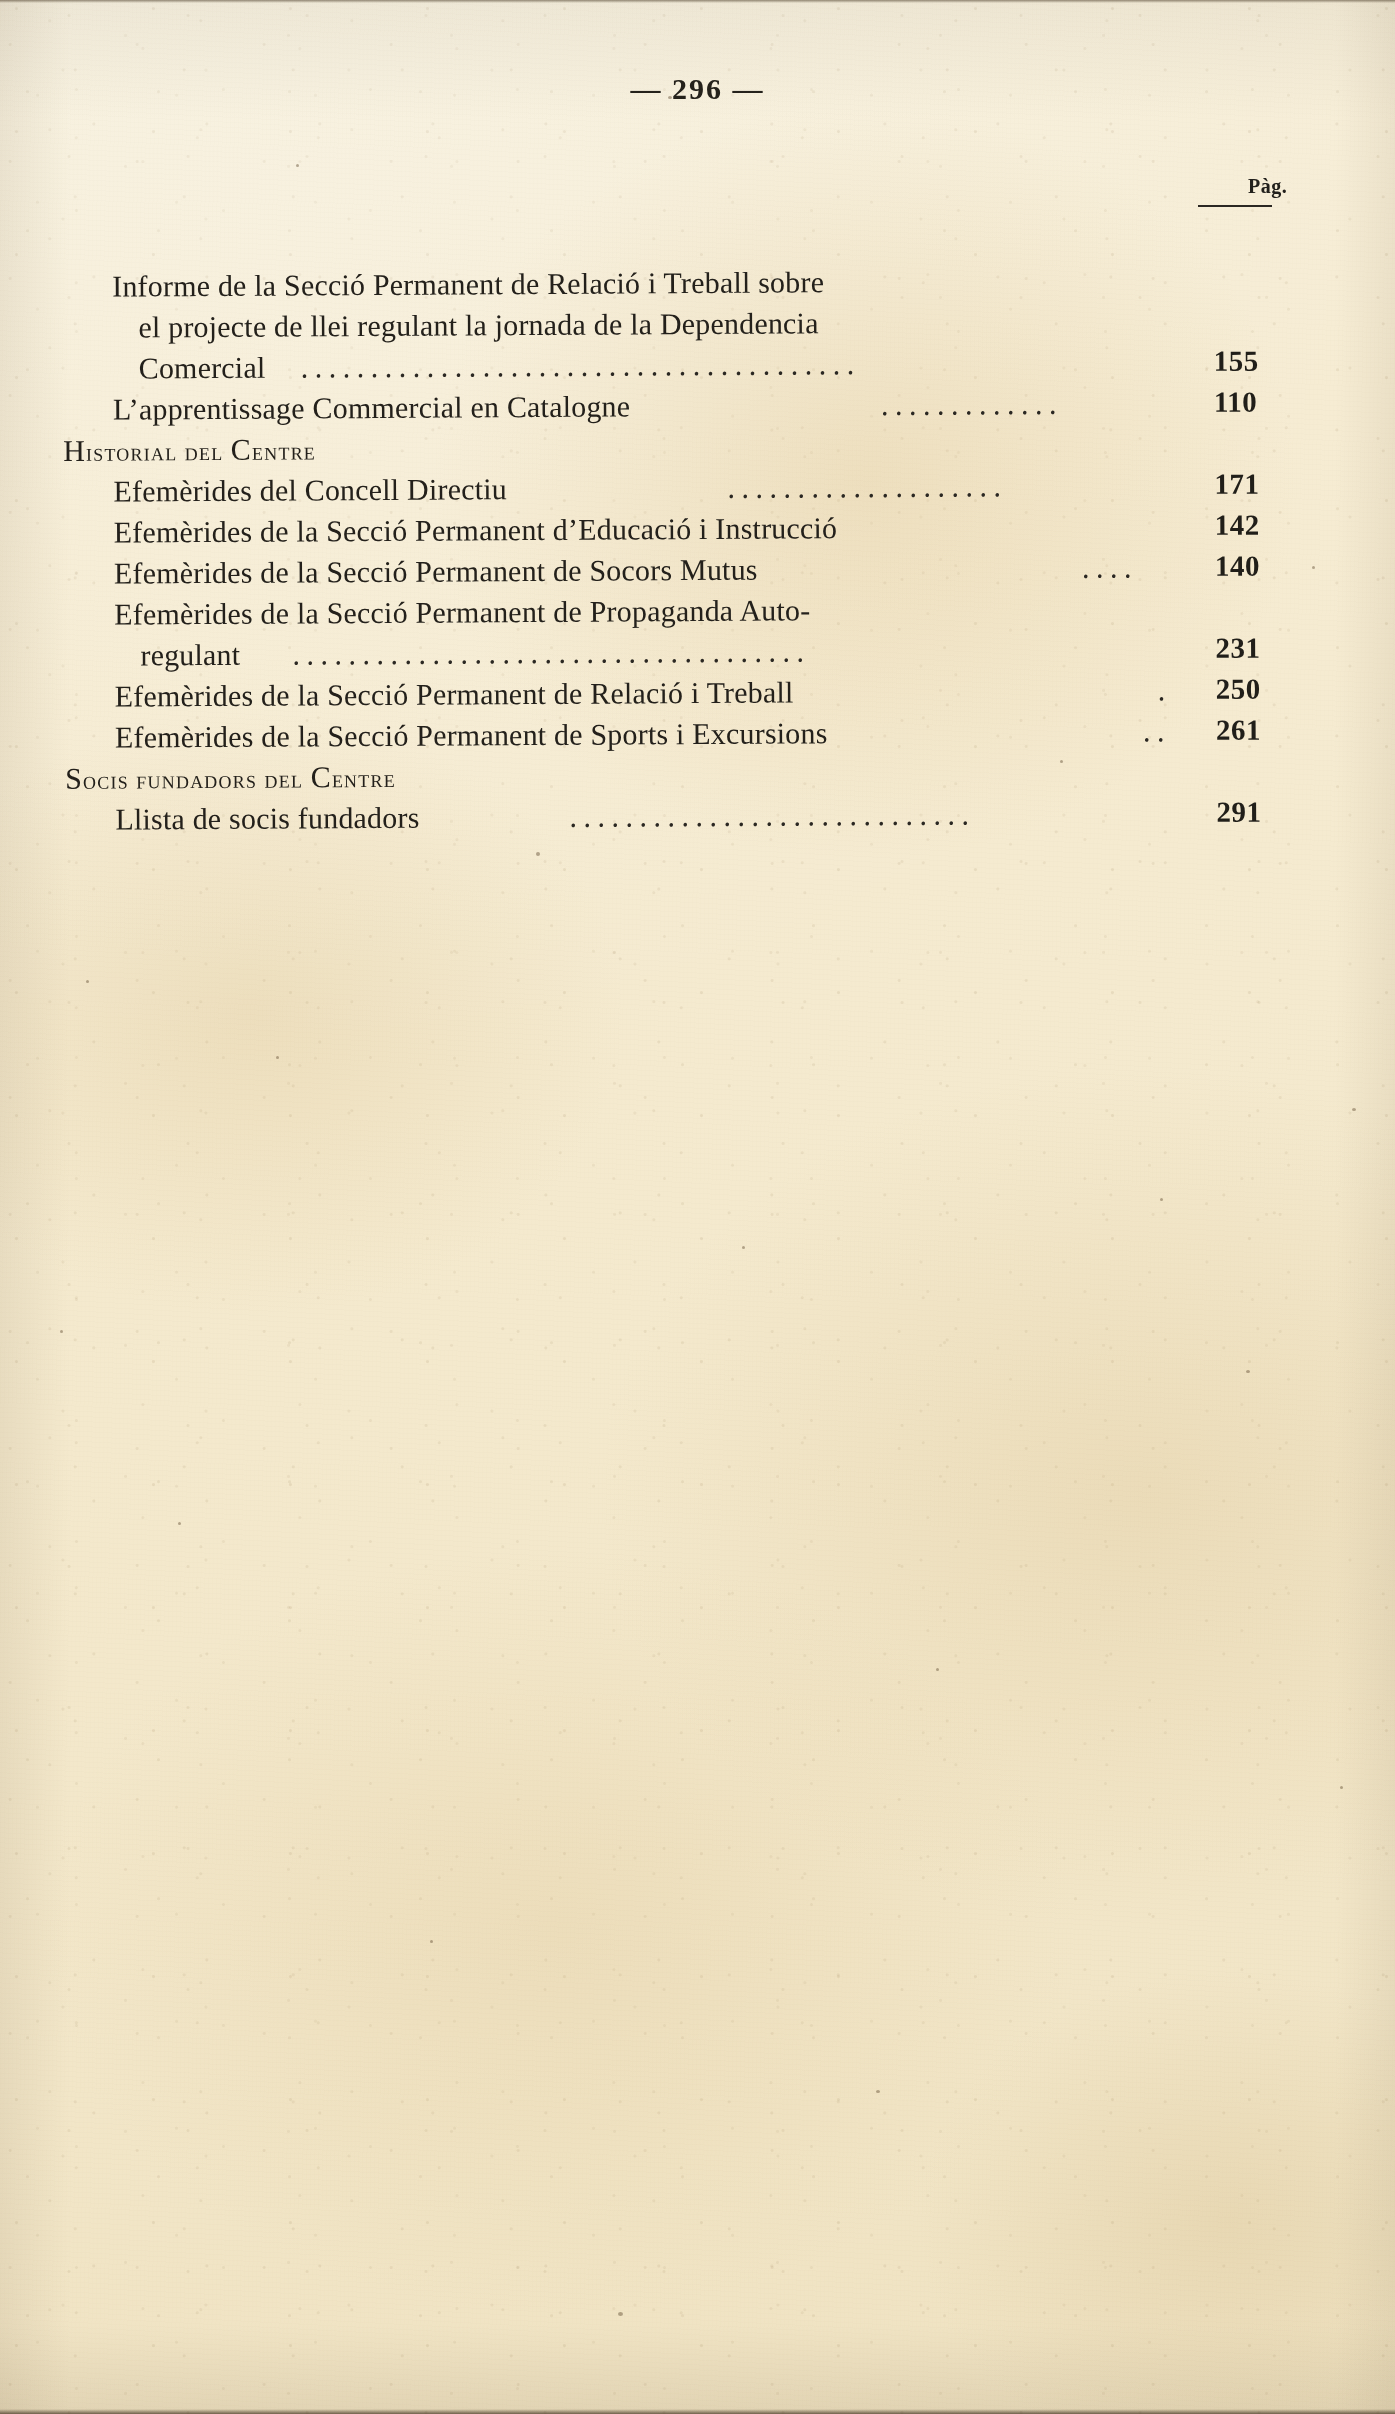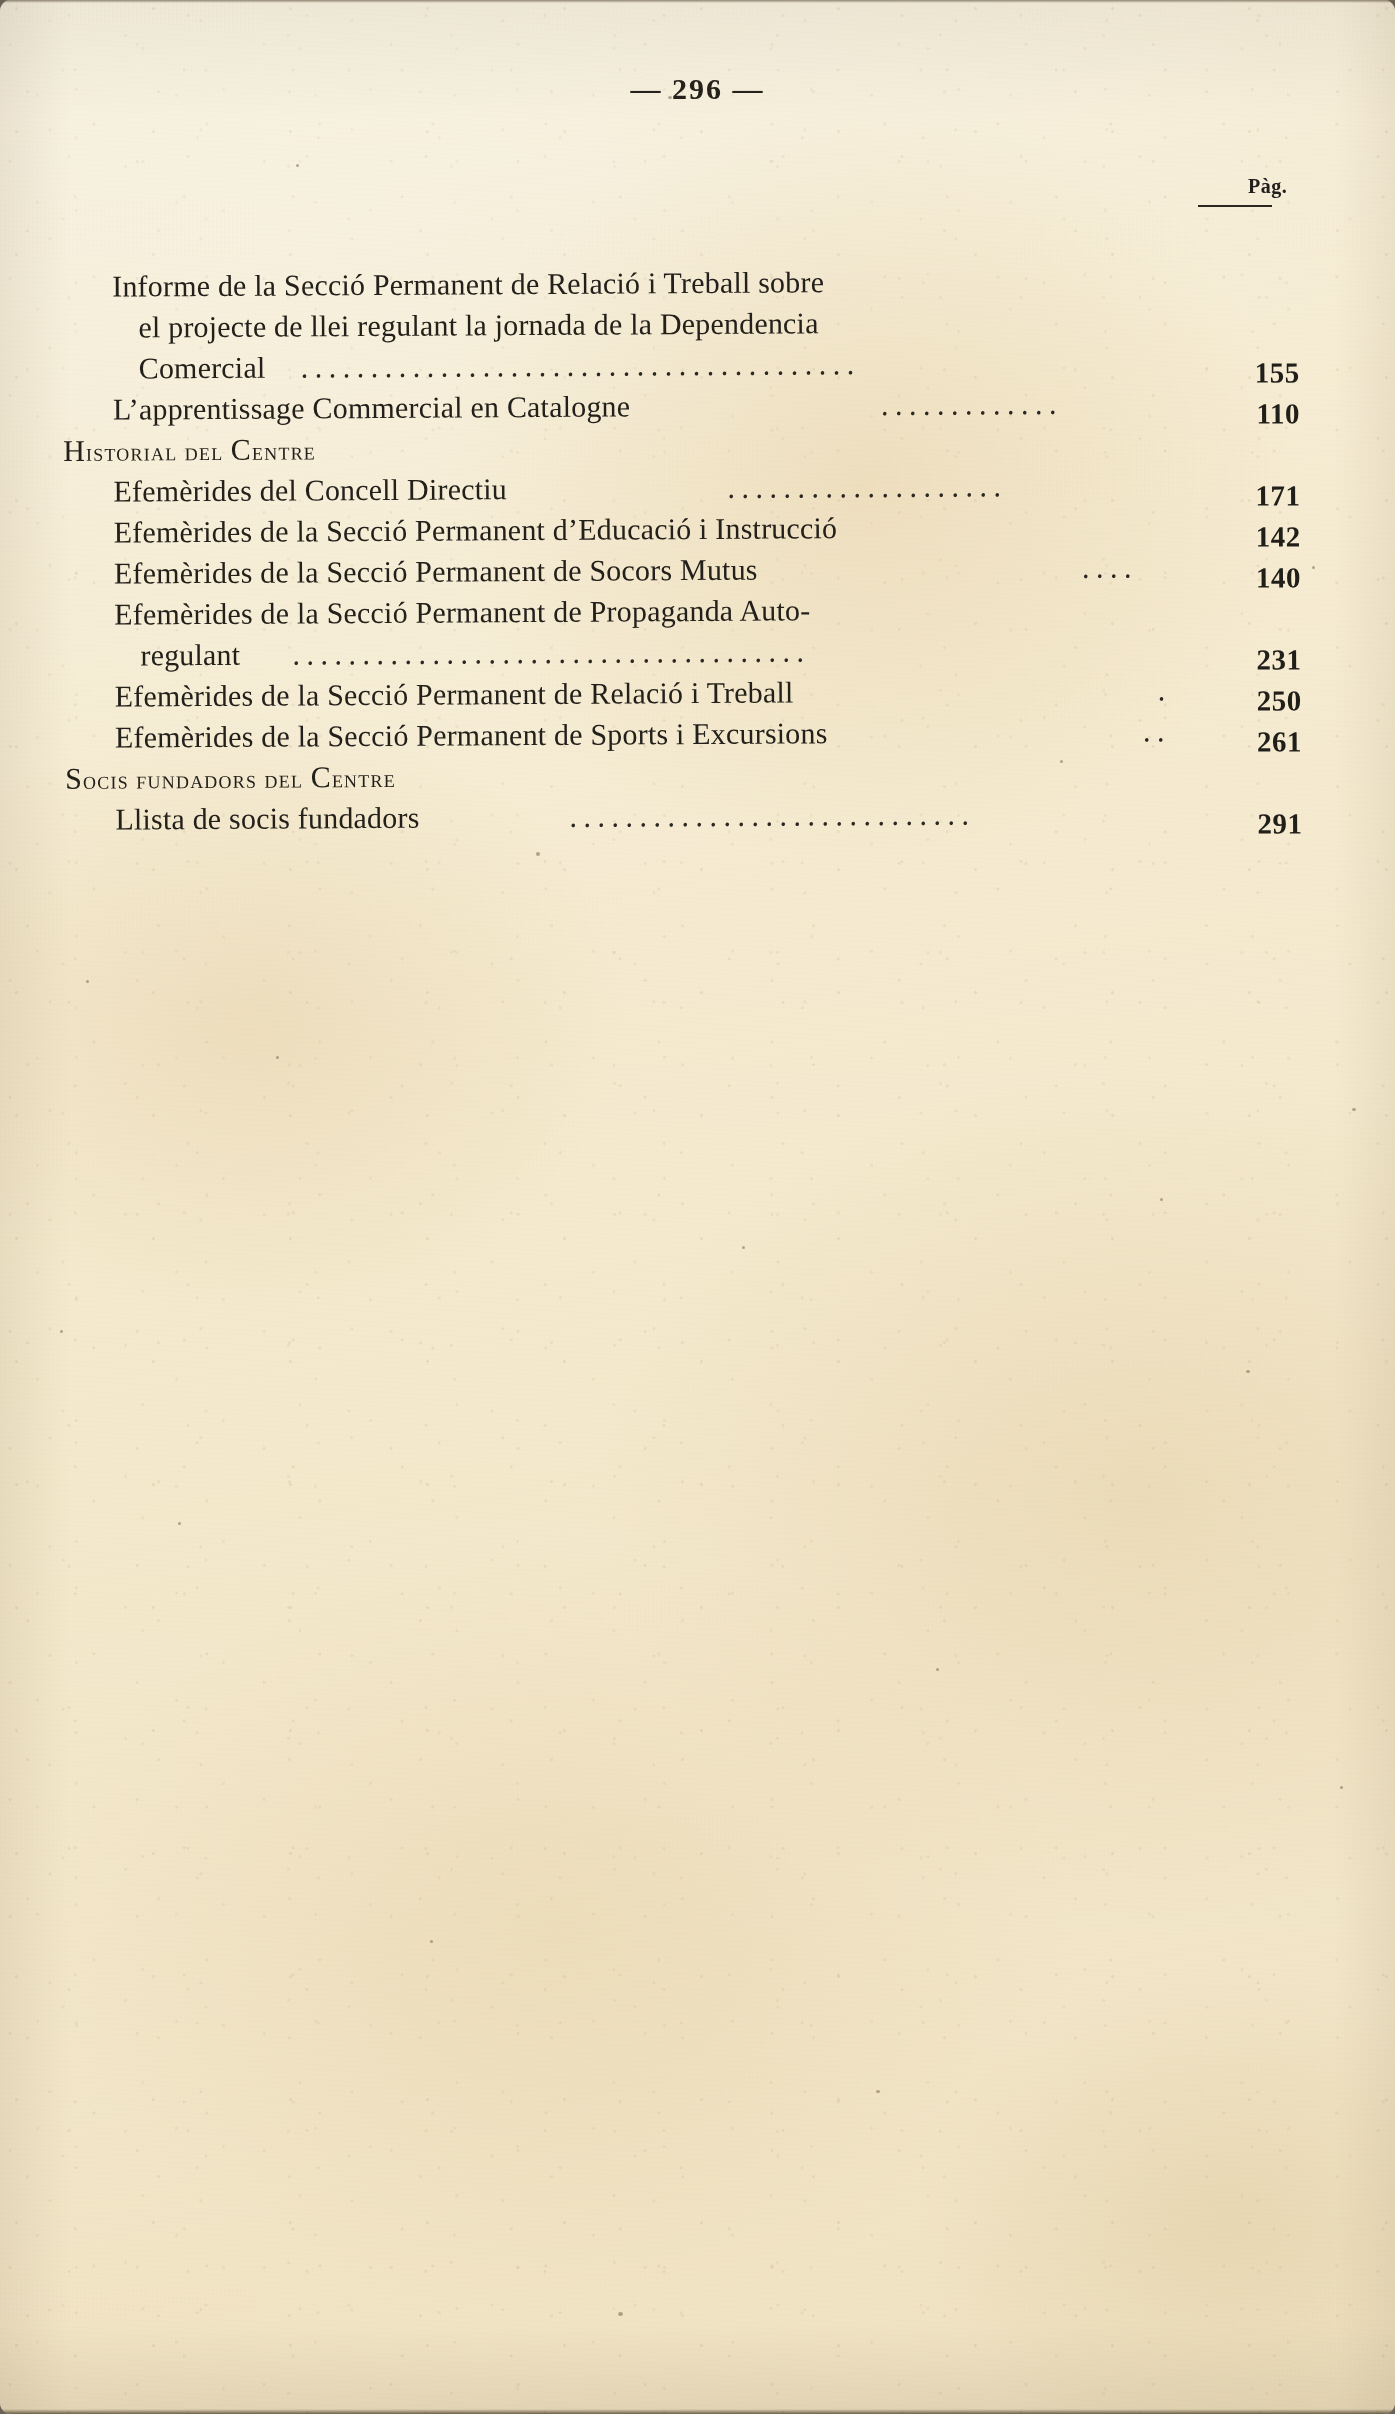--- a/index.html
+++ b/index.html
@@ -36,21 +36,20 @@
       radial-gradient(circle at 27% 89%, rgba(150,125,85,0.10) 0 1px, transparent 2px),
       radial-gradient(circle at 63% 95%, rgba(150,125,85,0.11) 0 1px, transparent 2px),
       
       linear-gradient(172deg, #f7f0dd 0%, #f6ecd3 22%, #f4e9cd 55%, #f2e6c8 80%, #efe2c1 100%);
     background-size:
       100% 100%, 100% 100%, 100% 100%, 100% 100%, 100% 100%,
       137px 123px, 151px 109px, 119px 141px, 163px 131px,
       127px 117px, 143px 149px, 109px 127px, 157px 113px,
       131px 139px, 147px 121px, 113px 153px, 139px 107px, 121px 145px,
       100% 100%;
-    border-radius: 11px;
   }
 
   
   #page::before {
     content: "";
     position: absolute;
     inset: 0;
     pointer-events: none;
     background:
       linear-gradient(to right, rgba(120,100,70,0.10) 0px, rgba(120,100,70,0) 70px),
@@ -154,24 +153,24 @@
     font-size: 30px;
     color: #2a2722;
     overflow: hidden;
     white-space: nowrap;
     letter-spacing: 6.5px;
     font-family: "Liberation Serif", "DejaVu Serif", serif;
   }
 
   .pagenum {
     position: absolute;
-    top: 12px;
+    top: 0;
     left: 1213px;
     width: 86px;
-    text-align: right;
+    text-align: left;
     font-size: 29px;
     line-height: 41px;
     font-weight: 700;
     color: #201e19;
     font-family: "Liberation Serif", "DejaVu Serif", serif;
     letter-spacing: 0.5px;
   }
 
   
   #grain {

